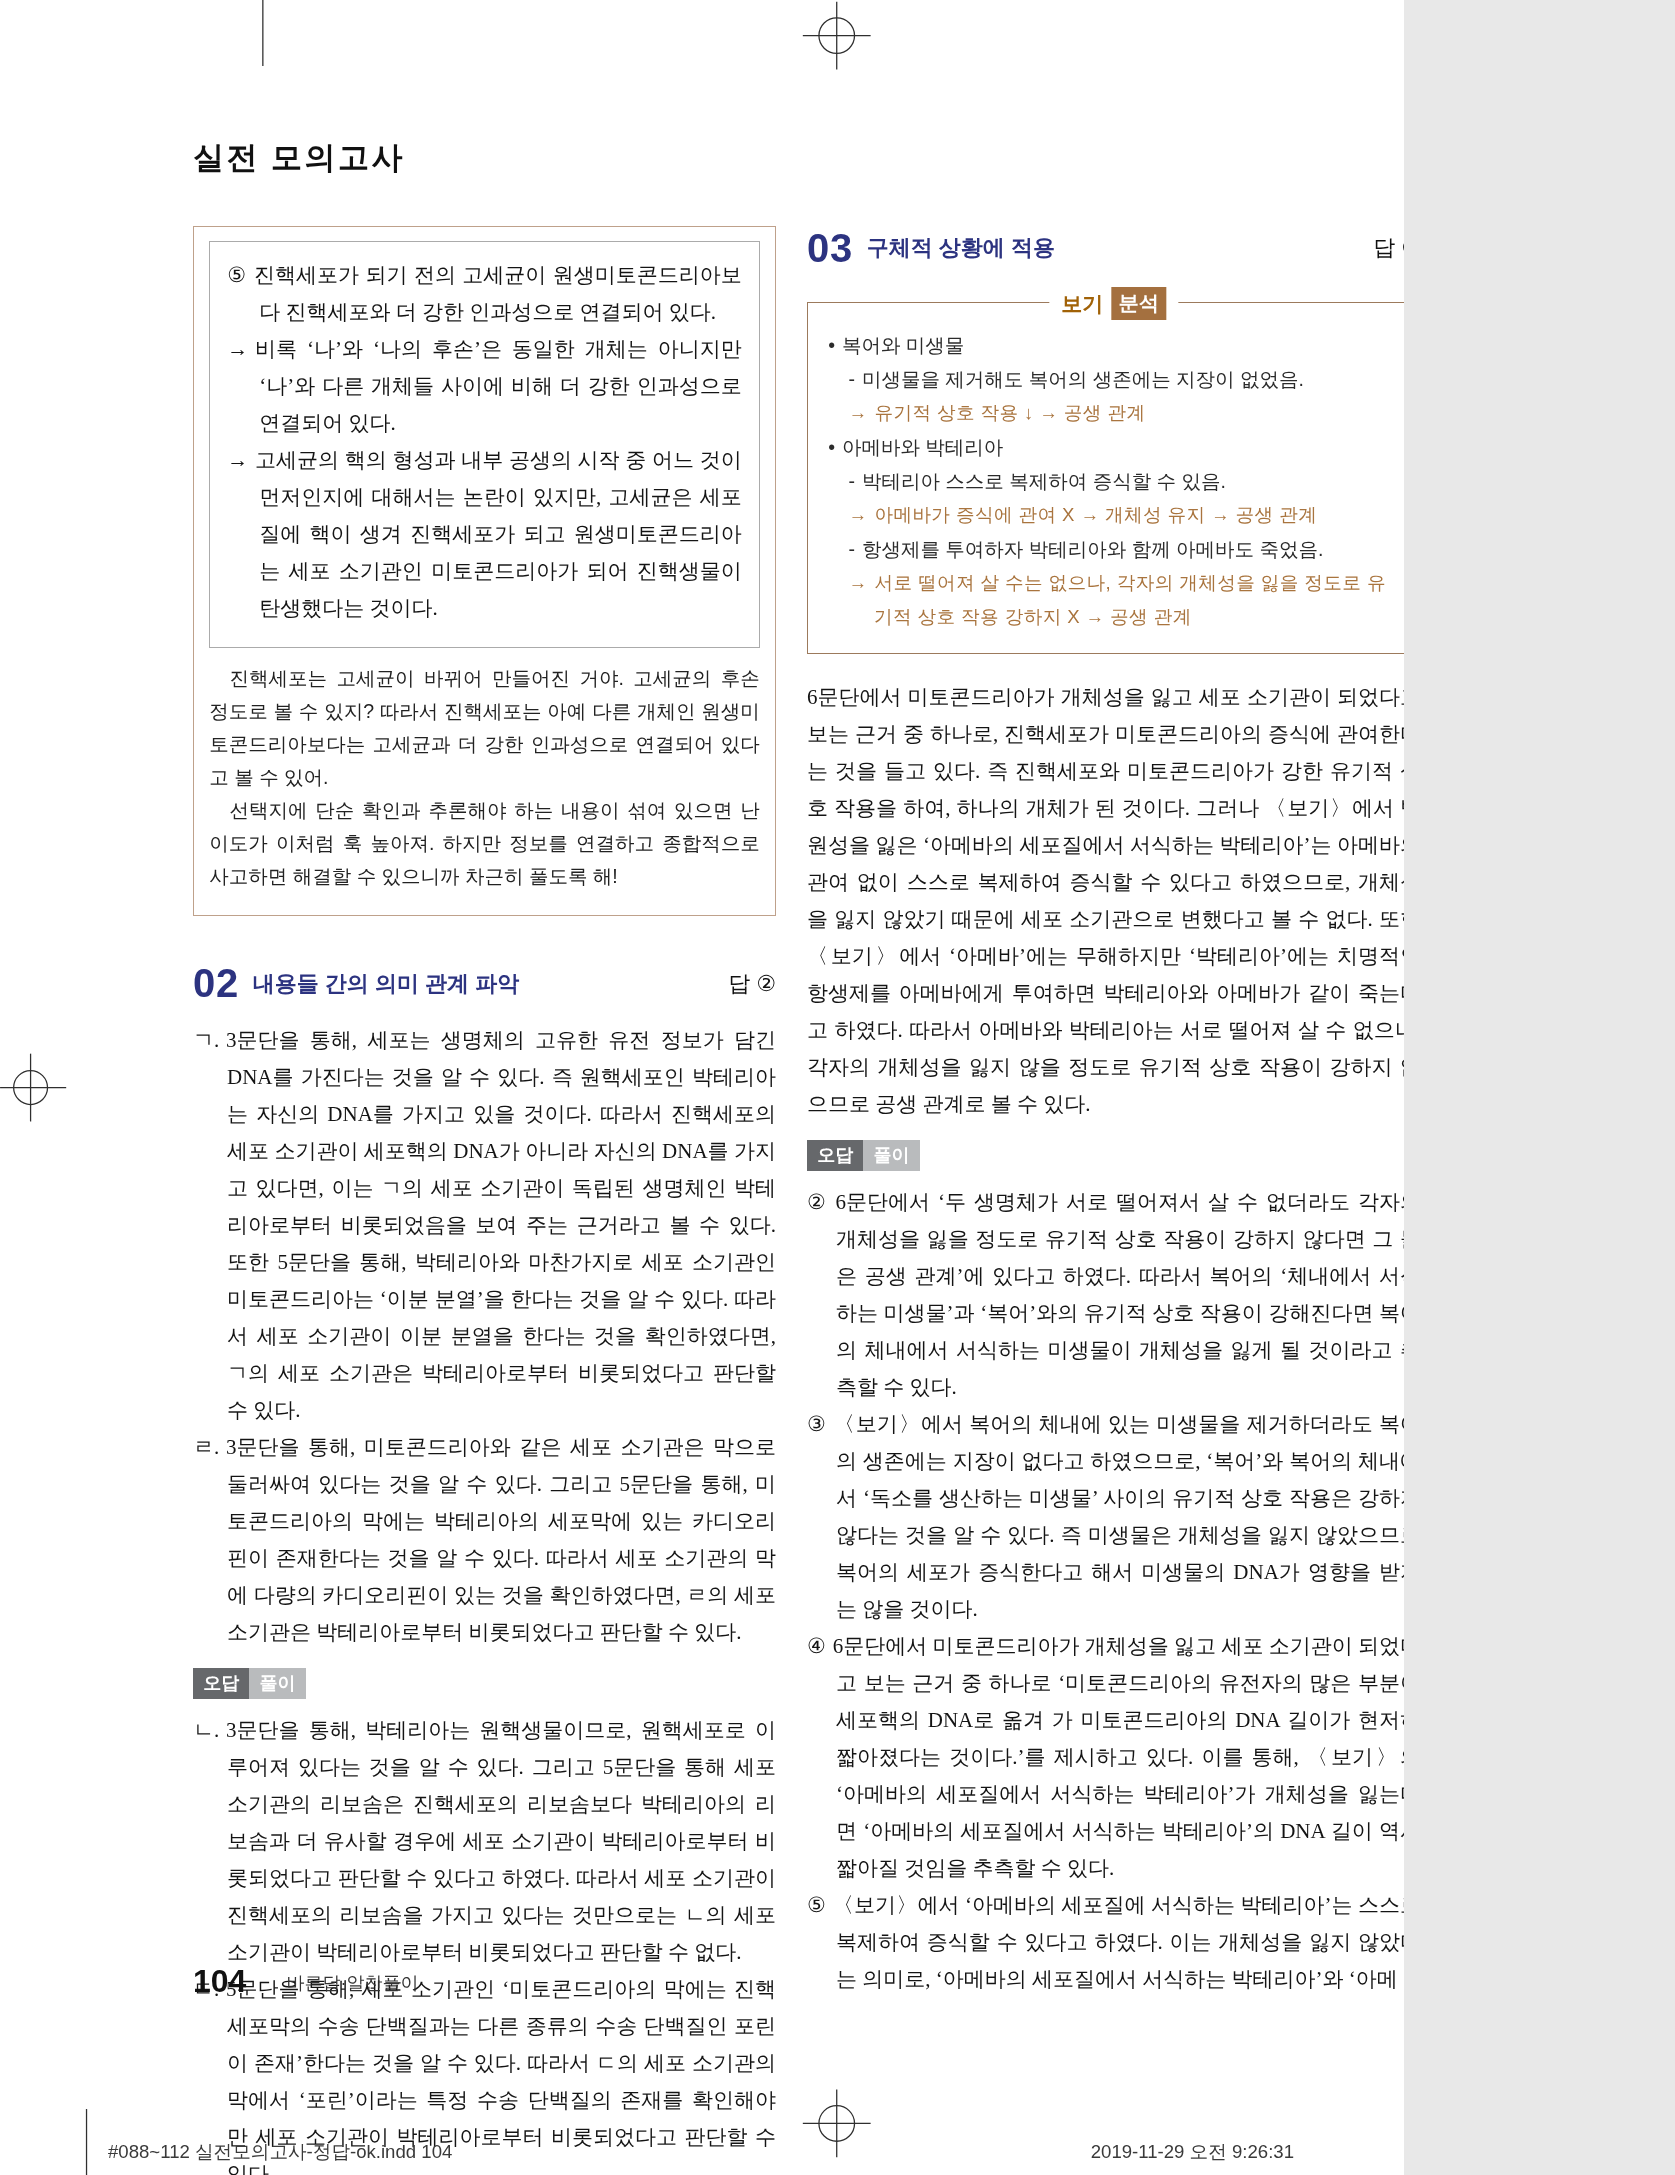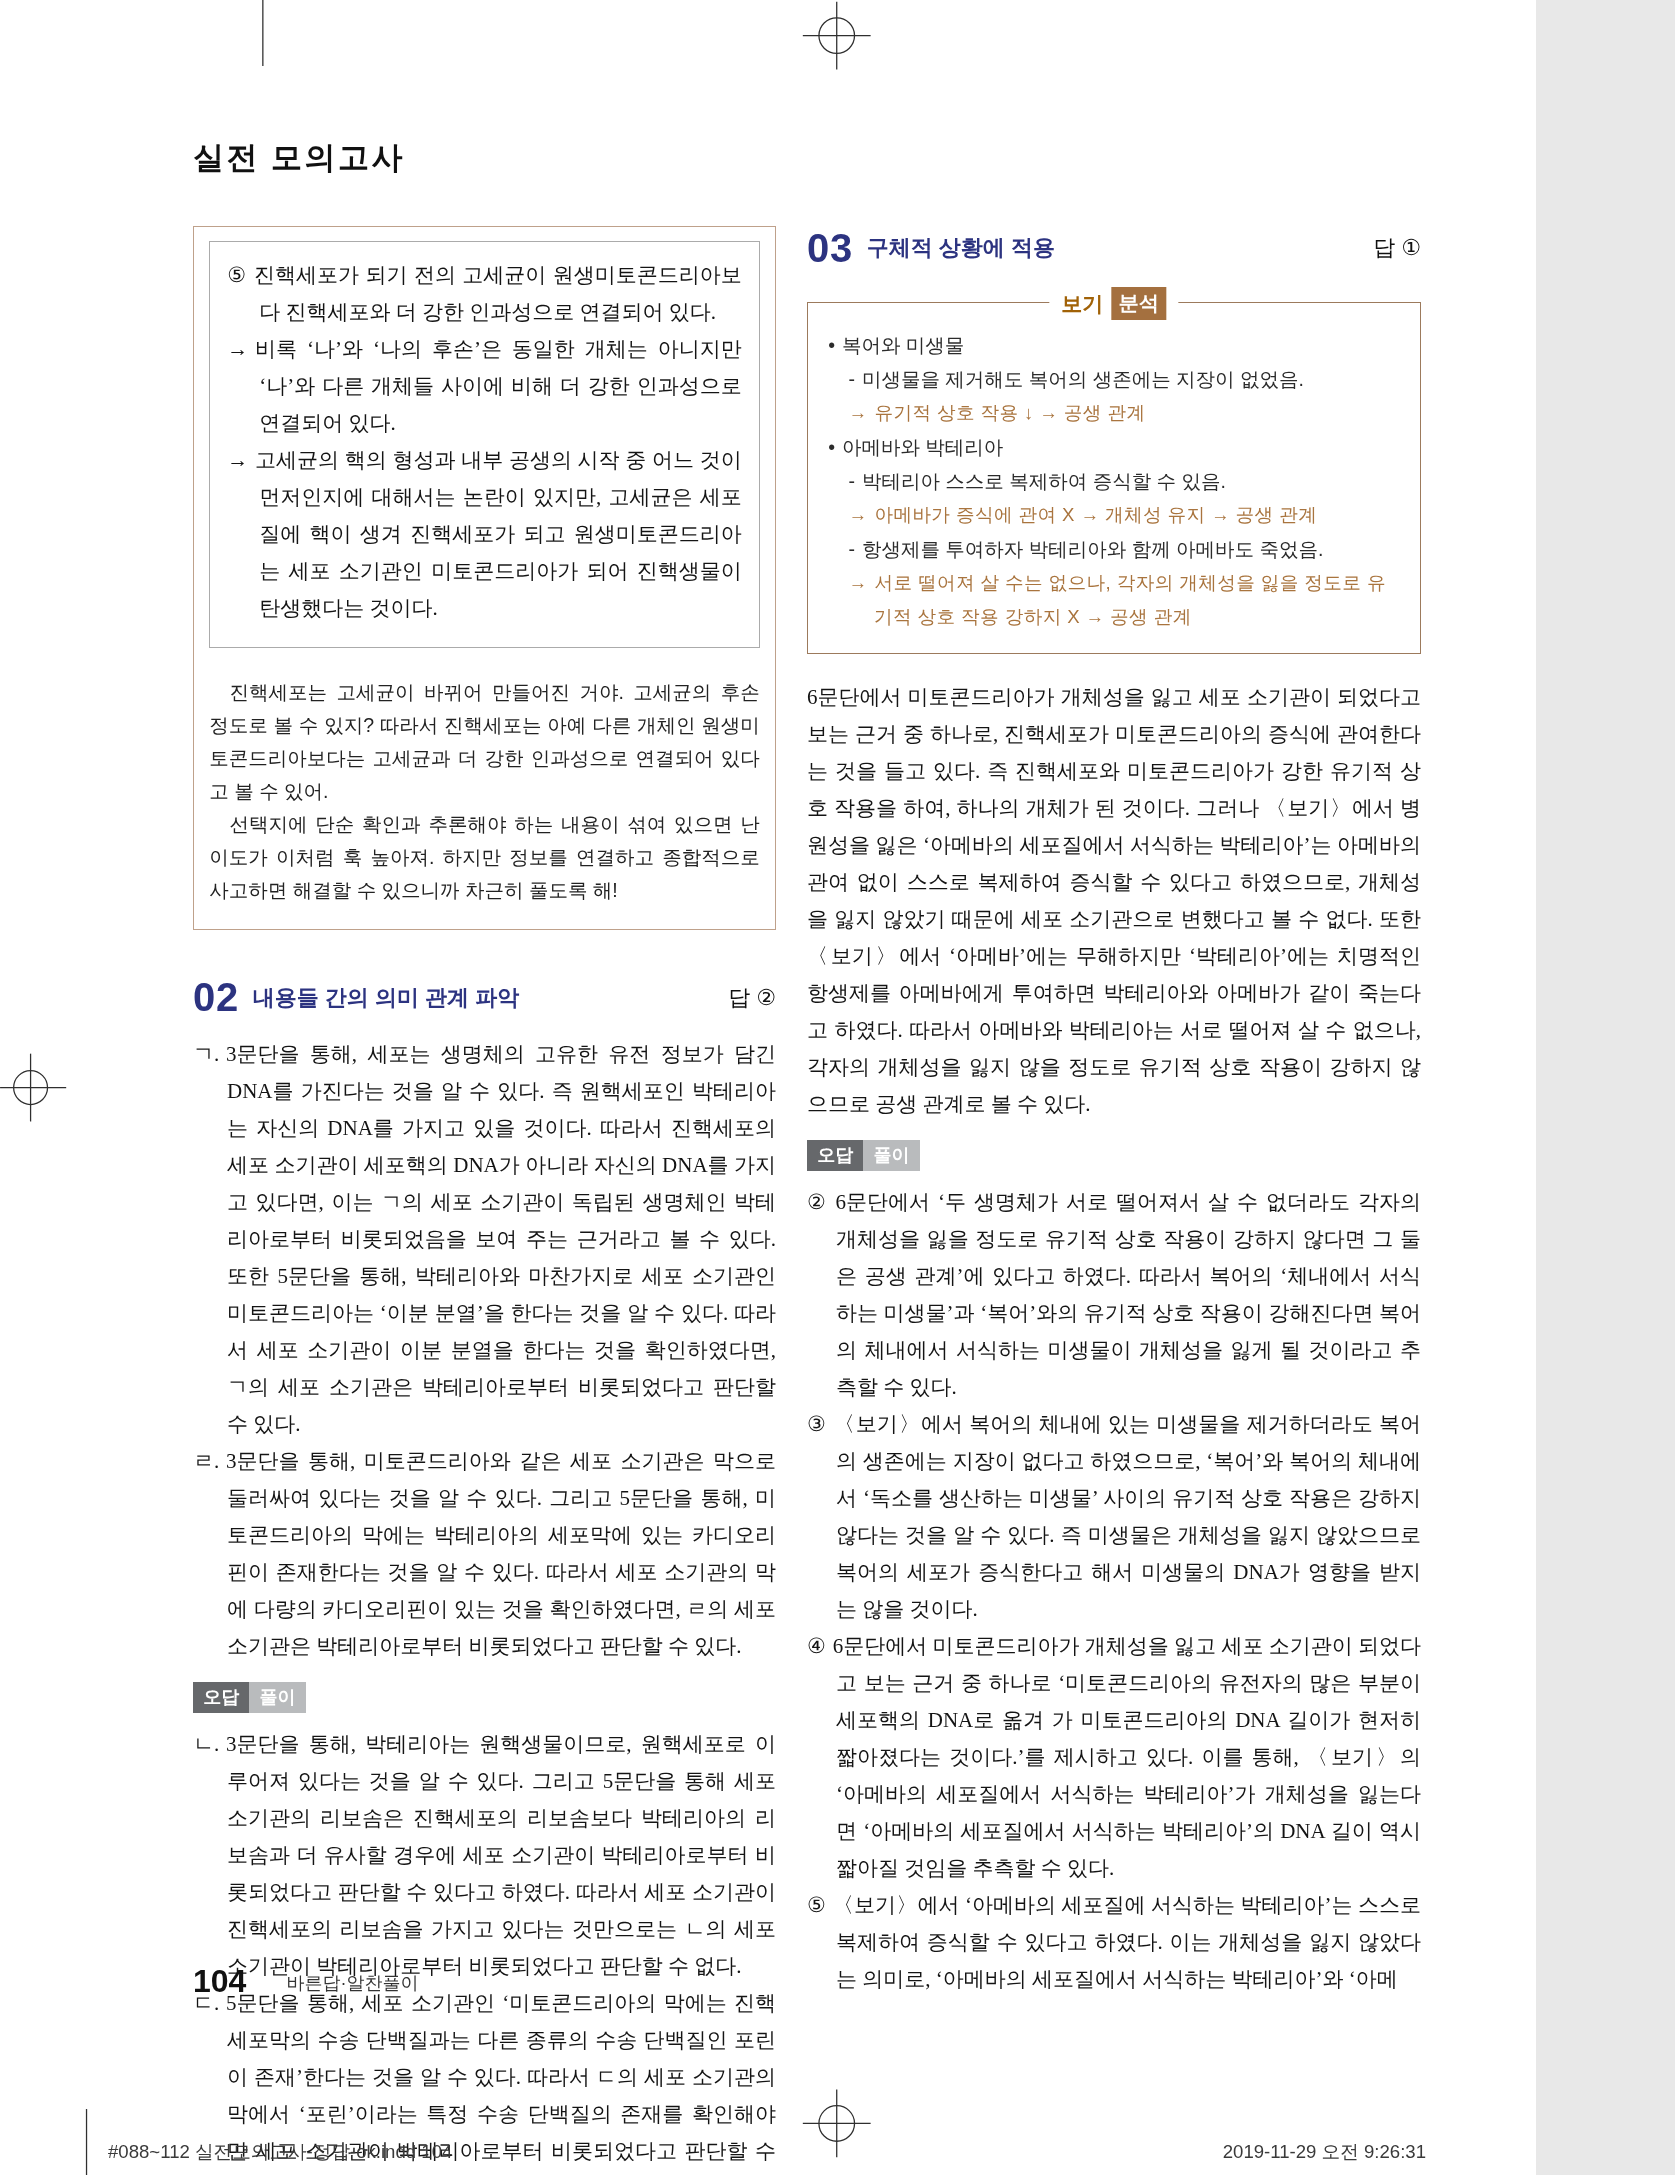--- a/index.html
+++ b/index.html
@@ -1,18 +1,18 @@
 <!DOCTYPE html>
 <html style="font-size:13.6px"><head>
 <meta charset="utf-8">
 <style>
   html,body{margin:0;padding:0;background:#e8e8e8;}
   .page{
     position:relative;
-    width:1536px;height:2176px;
+    width:1404px;height:2176px;
     background:#ffffff;
     font-family:"Liberation Serif","DejaVu Serif",serif;
     color:#141414;
     overflow:hidden;
   }
   .marks{position:absolute;top:0;left:0;pointer-events:none;}
 
   
   .left-col{position:absolute;left:193px;top:127px;width:583px;}
   .right-col{position:absolute;left:807px;top:214px;width:614px;}
@@ -35,21 +35,21 @@
   }
   .hang{margin:0;text-align:justify;}
   .serif-body{font-size:21px;line-height:37px;}
   .inner-box .hang{padding-left:32px;text-indent:-32px;}
   .mk{margin-right:6.8px;}
   .note{
     font-family:"Liberation Sans","DejaVu Sans",sans-serif;
     font-size:19.5px;line-height:33px;color:#222;
     margin:0;text-indent:20.3px;text-align:justify;
   }
-  .note-wrap{margin-top:28px;}
+  .note-wrap{margin-top:14px;}
 
   
   .sec-head{display:flex;align-items:flex-end;margin-top:47px;}
   .right-col .sec-head{margin-top:13.6px;}
   .sec-num{
     font-family:"Liberation Sans","DejaVu Sans",sans-serif;
     font-size:40px;font-weight:800;line-height:1;color:#2c3380;letter-spacing:0.8px;
   }
   .sec-title{
     font-family:"Liberation Sans","DejaVu Sans",sans-serif;

